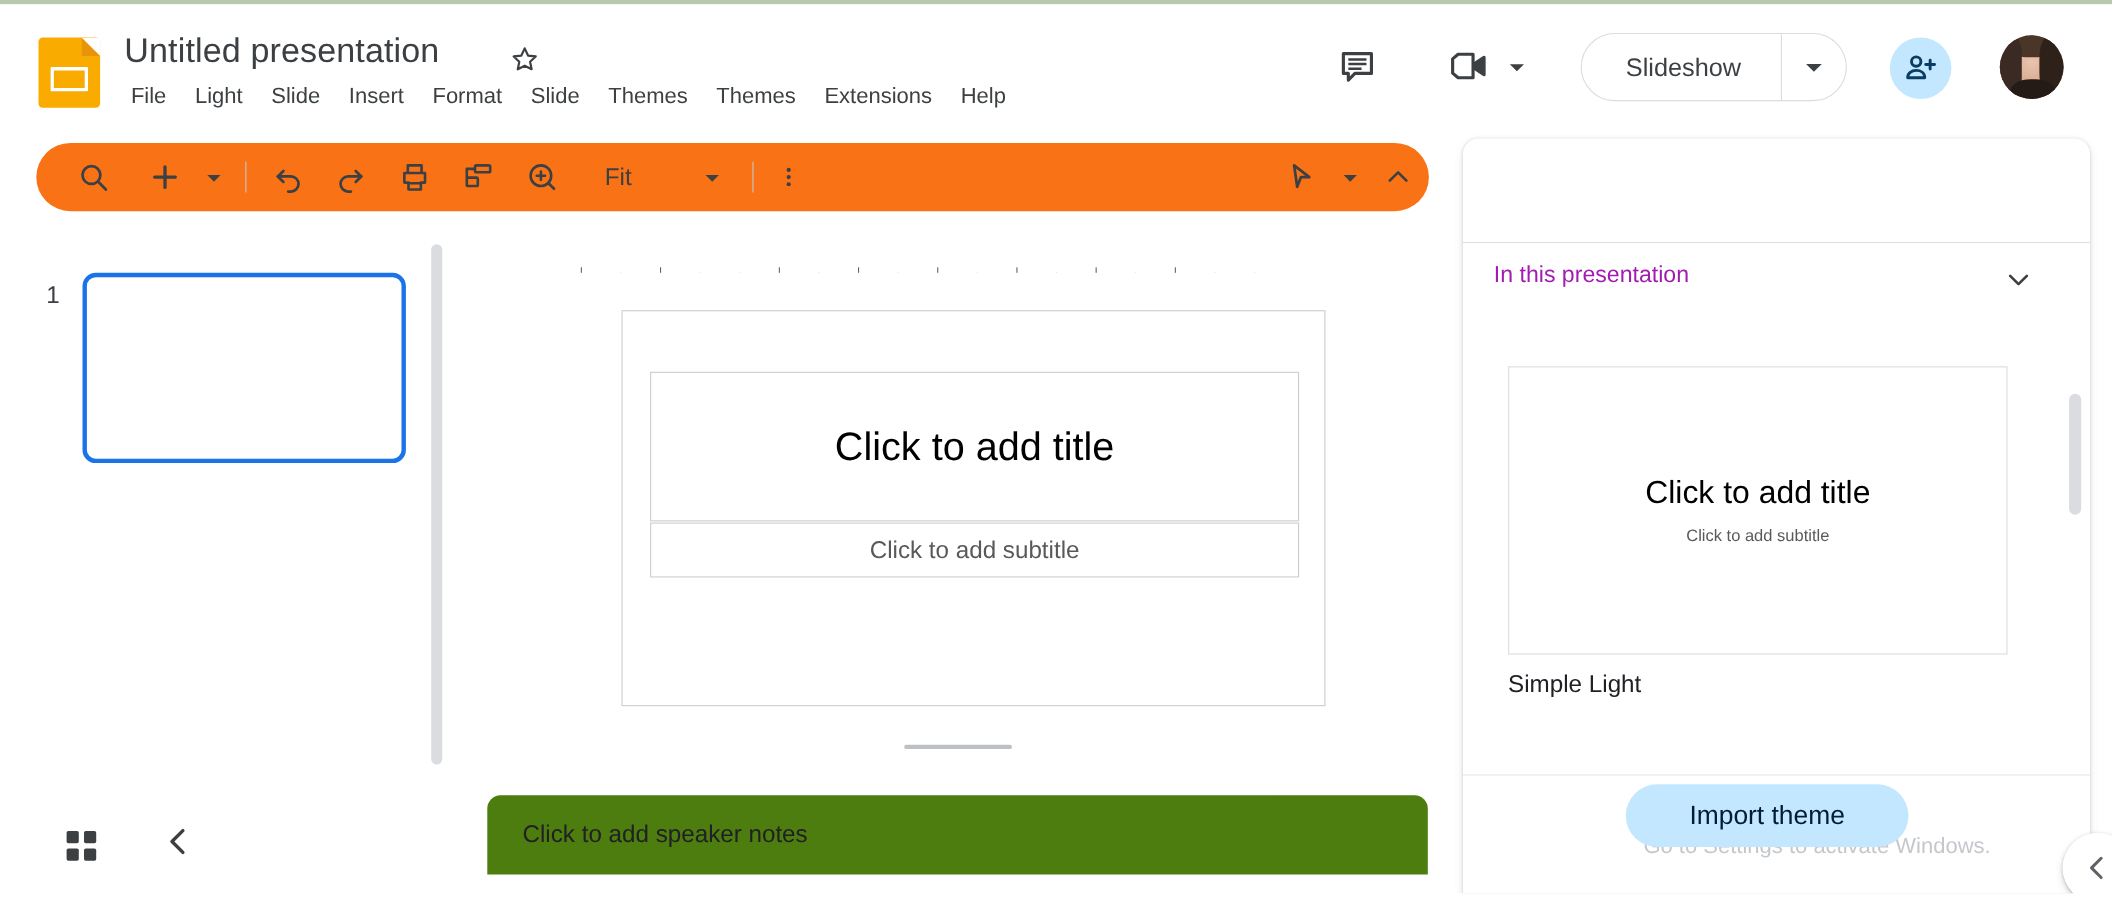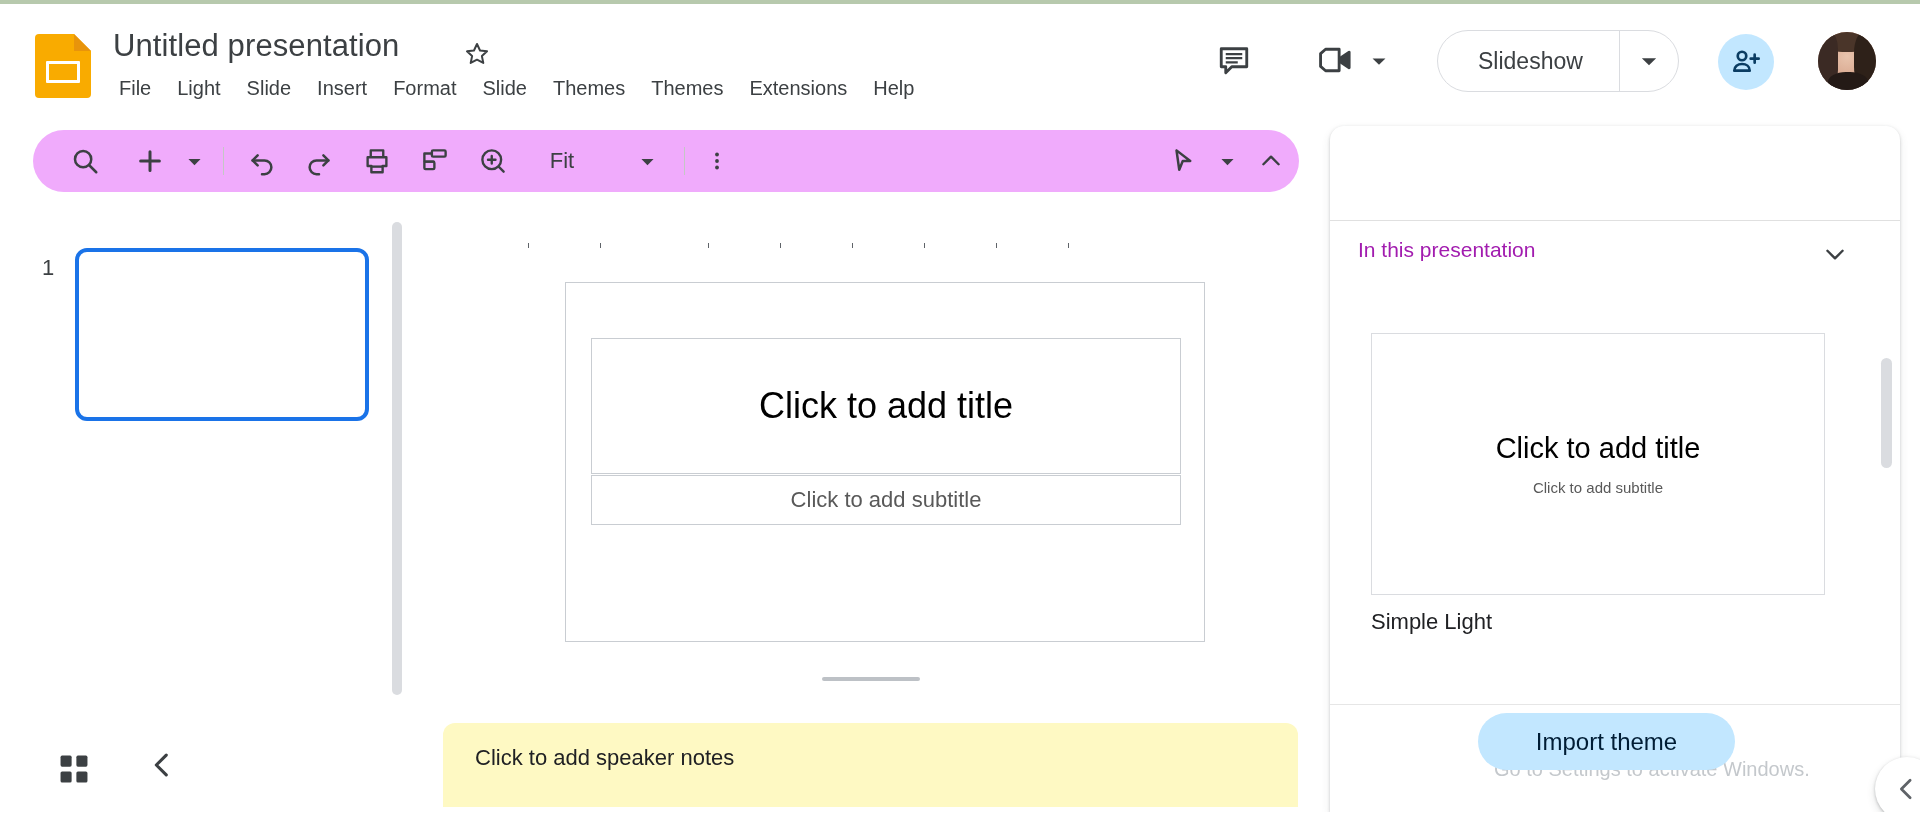--- a/index.html
+++ b/index.html
@@ -85,21 +85,21 @@
   .avatar .hair-r { position:absolute; right:-4px; top:0px; width:26px; height:58px;
       background:#2e2119; border-radius:40% 60% 50% 45%; }
   .avatar .top { position:absolute; left:6px; top:-6px; width:46px; height:26px;
       background:#4a3529; border-radius:50% 50% 40% 40%; }
   .avatar .neck { position:absolute; left:10px; bottom:-4px; width:40px; height:22px;
       background:#241a16; border-radius:45% 45% 0 0; }
 
   
   .toolbar {
     position:absolute; left:33px; top:130px; width:1266px; height:62px;
-    background:#f0abfc; border-radius:31px;
+    background:#f97316; border-radius:31px;
   }
   .tb-item {
     position:absolute; top:0; height:62px; display:flex; align-items:center;
     justify-content:center; cursor:pointer;
   }
   .tb-sep { position:absolute; top:17px; width:1px; height:28px; background:#c4c7c5; }
   .fit-label { font-size:22px; color:#3c4043; }
 
   
   .filmstrip {
@@ -141,22 +141,22 @@
   .ph-title span { font-size:36px; color:#000; }
   .ph-sub { left:25px; top:192px; width:590px; height:50px; }
   .ph-sub span { font-size:22px; color:#595959; }
   .drag-handle {
     position:absolute; left:822px; top:677px; width:98px; height:4px;
     background:#bdc1c6; border-radius:2px; cursor:ns-resize;
   }
 
   
   .notes {
-    position:absolute; left:443px; top:723px; width:855px; height:84px;
-    background:#fef9c3; border-radius:12px 12px 0 0; cursor:text;
+    position:absolute; left:443px; top:723px; width:855px; height:72px;
+    background:#4d7c0f; border-radius:12px 12px 0 0; cursor:text;
   }
   .notes span { position:absolute; left:32px; top:22px; font-size:22px; color:#202124; }
 
   
   .grid-btn { position:absolute; left:55px; top:750px; width:38px; height:38px; cursor:pointer; }
   .collapse-btn { position:absolute; left:145px; top:748px; width:40px; height:40px; cursor:pointer; }
 
   
   .themes {
     position:absolute; left:1330px; top:126px; width:570px; height:686px;

